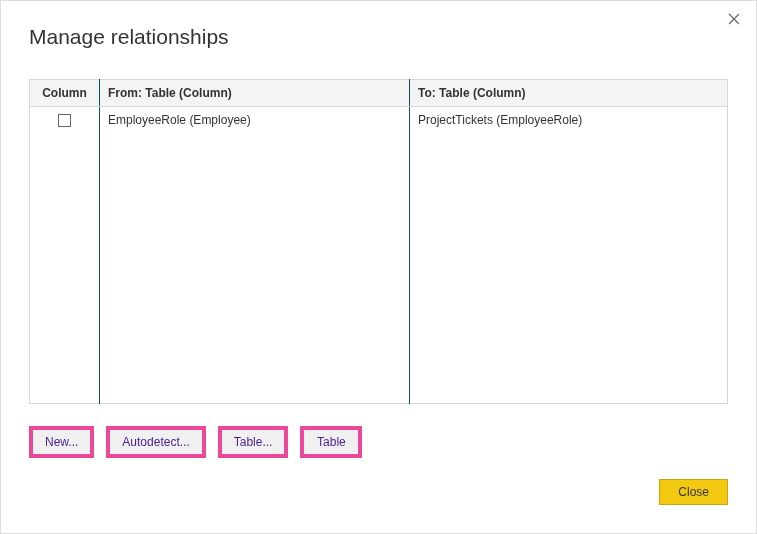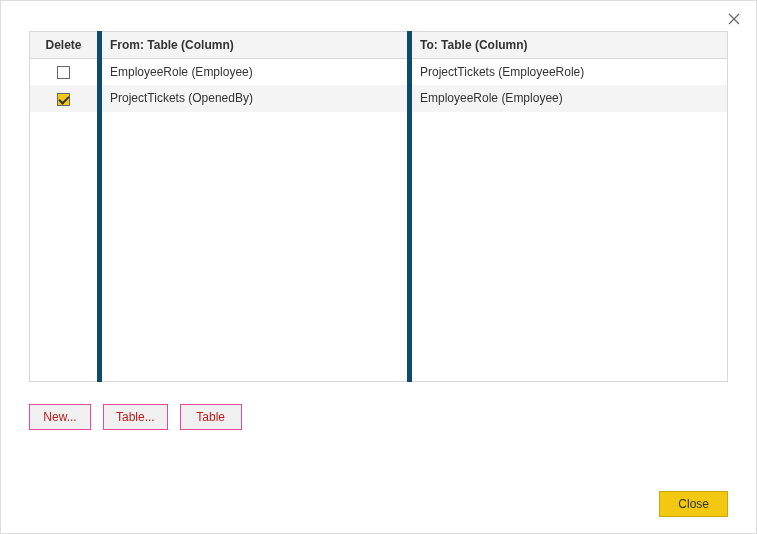--- a/index.html
+++ b/index.html
@@ -37,98 +37,95 @@
     color: #333;
   }
   .rel-table td {
     padding: 6px 8px;
     height: 24px;
   }
   .rel-table .col-active { width: 70px; text-align: center; }
   .rel-table .col-from { width: 310px; }
   .rel-table .row-alt td { background: #f4f4f4; }
   .rel-table .row-filler td { height: 270px; vertical-align: top; }
-  .rel-table .col-sep-left { border-left: 5px solid #0c4a6e; }
+  .rel-table .col-sep-left { border-left: 1px solid #0c4a6e; }
   .checkbox {
     display: inline-block; width: 13px; height: 13px;
     border: 1px solid #666; background: #fff;
     position: relative; vertical-align: middle;
     cursor: pointer;
   }
   .checkbox.checked {
     border-color: #666; background: #f2c811;
   }
   .checkbox.checked::after {
     content: ""; position: absolute;
     left: 3px; top: 0px; width: 4px; height: 8px;
     border: solid #333; border-width: 0 2px 2px 0;
     transform: rotate(45deg);
   }
   .button-row {
     padding: 22px 28px 0 28px;
     display: flex; gap: 12px;
   }
   .btn {
-    font-size: 12px; color: #b91c1c;
-    background: #f0f0f0; border: 1px solid #ec4899;
+    font-size: 12px; color: #4c1d95;
+    background: #f0f0f0; border: 4px solid #ec4899;
     padding: 5px 12px; min-width: 62px;
     cursor: pointer; text-align: center;
   }
   .footer-row {
-    position: absolute; bottom: 16px; right: 28px; margin-left: 34px;
+    position: absolute; bottom: 28px; right: 28px; margin-left: 34px;
   }
   .btn-primary {
     font-size: 12px; color: #333;
     background: #f2c811; border: 1px solid #caa60e;
     padding: 5px 18px; cursor: pointer;
   }
 </style>
 </head>
 <body>
 
 <div class="dialog">
 
   <div class="close-x">
     <svg width="12" height="12" viewBox="0 0 12 12">
         <path d="M1 1 L11 11 M11 1 L1 11" stroke="#666" stroke-width="1.2" fill="none"></path>
       </svg>
   </div>
 
+  <div class="title">Manage relationships</div>
 
   <div class="content">
     <table class="rel-table">
       <thead>
         <tr>
-          <th class="col-active">Delete</th>
+          <th class="col-active">Column</th>
           <th class="col-from col-sep-left">From: Table (Column)</th>
           <th class="col-sep-left">To: Table (Column)</th>
         </tr>
       </thead>
       <tbody>
         <tr>
           <td class="col-active"><span class="checkbox"></span></td>
           <td class="col-sep-left">EmployeeRole (Employee)</td>
           <td class="col-sep-left">ProjectTickets (EmployeeRole)</td>
-        </tr>
-        <tr class="row-alt">
-          <td class="col-active"><span class="checkbox checked"></span></td>
-          <td class="col-sep-left">ProjectTickets (OpenedBy)</td>
-          <td class="col-sep-left">EmployeeRole (Employee)</td>
         </tr>
         <tr class="row-filler">
           <td></td>
             <td class="col-sep-left"></td>
             <td class="col-sep-left"></td>
         </tr>
       </tbody>
     </table>
   </div>
 
   <div class="button-row">
     <button class="btn">New...</button>
+    <button class="btn">Autodetect...</button>
     <button class="btn">Table...</button>
     <button class="btn">Table</button>
   </div>
 
   <div class="footer-row">
     <button class="btn-primary">Close</button>
   </div>
 
 </div>
 

